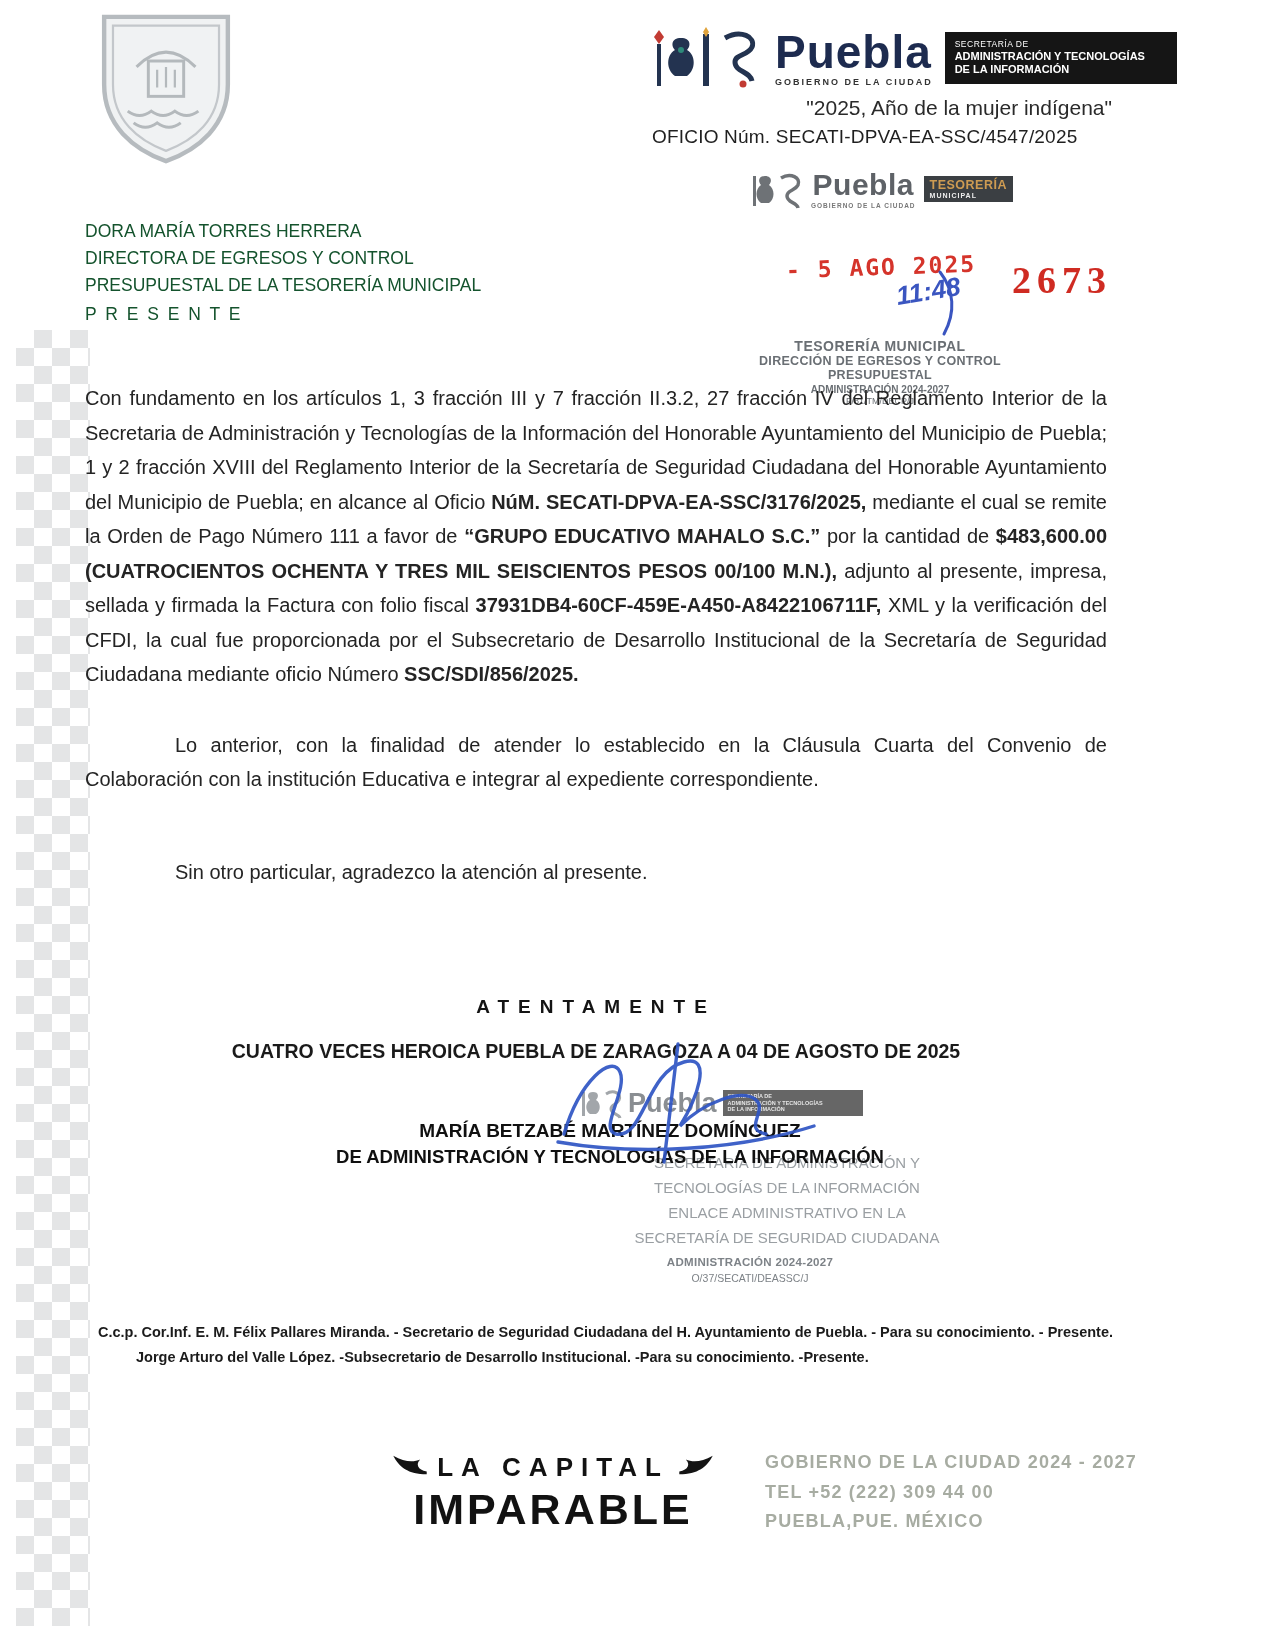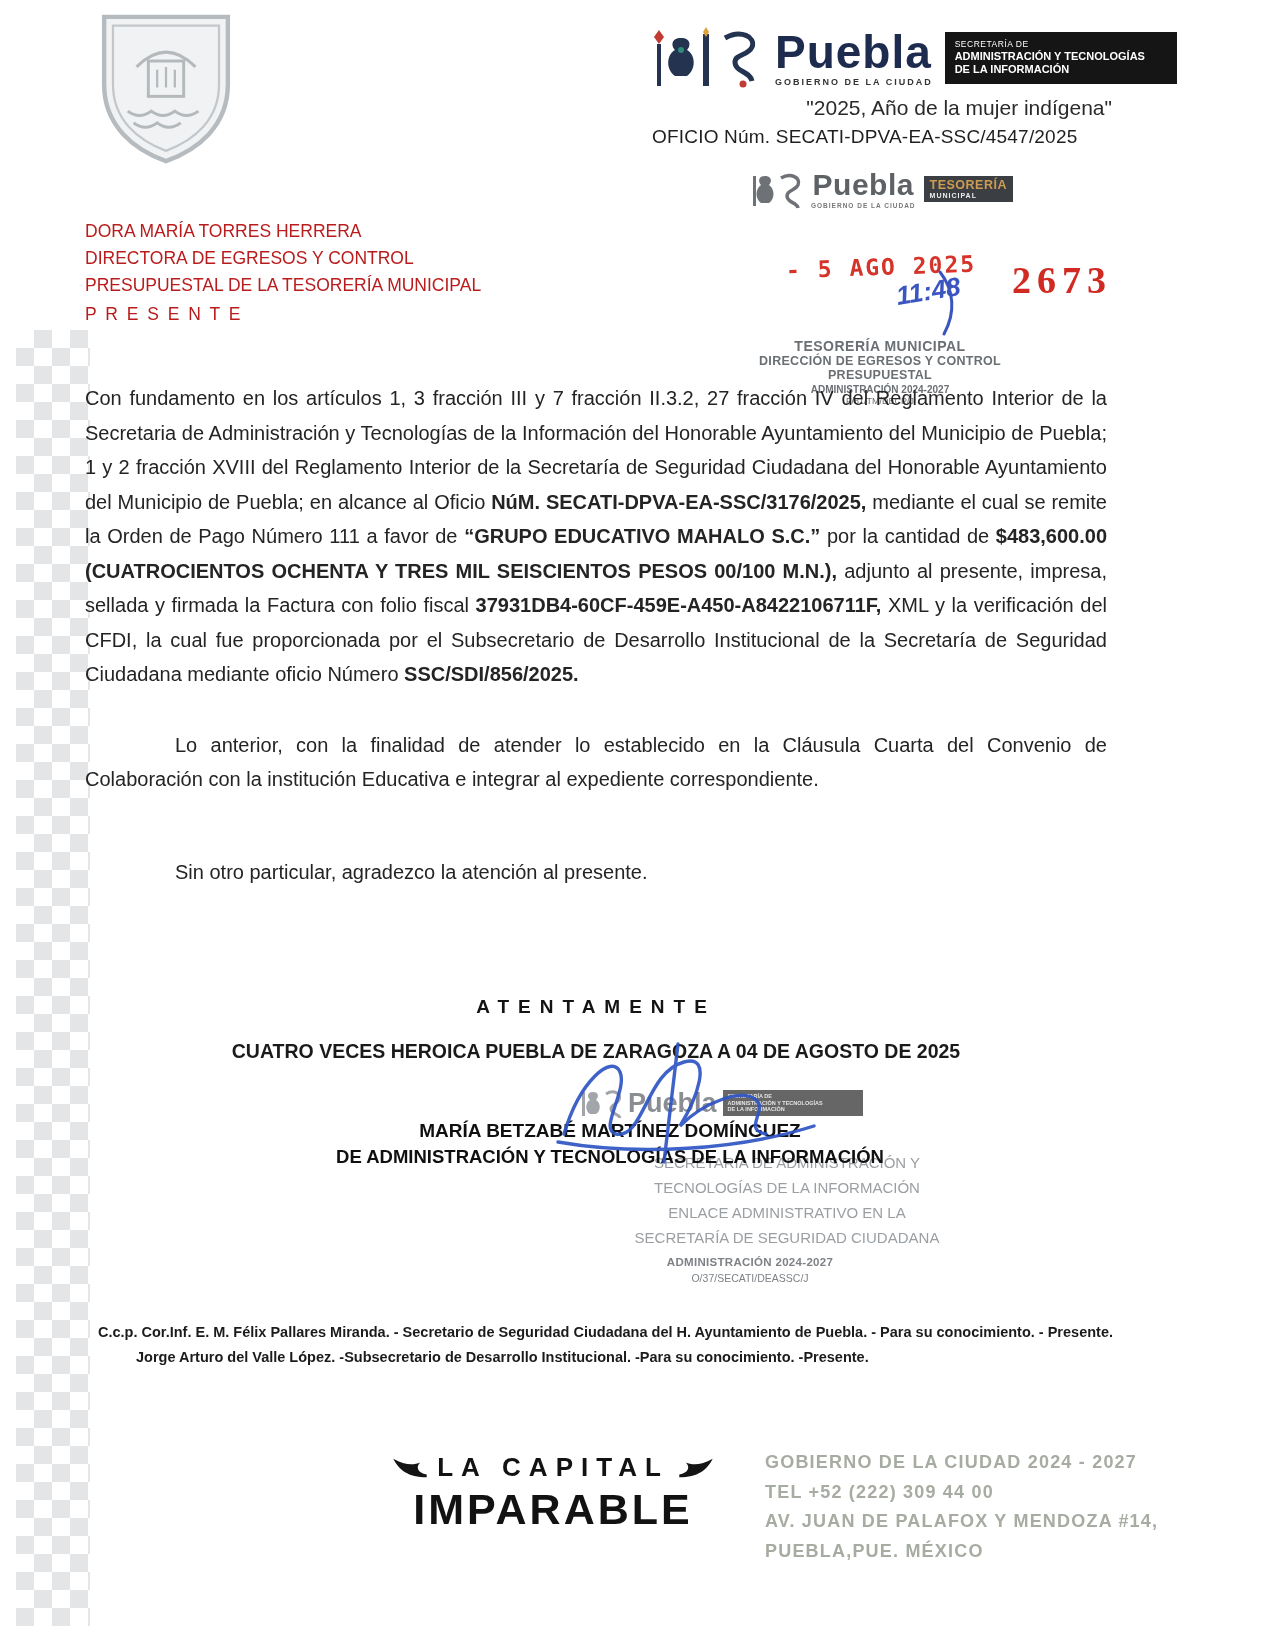--- a/index.html
+++ b/index.html
@@ -22,21 +22,21 @@
   .brand-name{font-size:46px;font-weight:800;color:#1d2b4f;letter-spacing:1px;}
   .brand-sub{font-size:9px;font-weight:700;color:#333;letter-spacing:2px;margin-top:3px;}
   .dept-box{background:#151515;color:#fff;padding:7px 10px;width:212px;line-height:1.25;}
   .dept-box .s1{font-size:8.5px;letter-spacing:.5px;}
   .dept-box .s2,.dept-box .s3{font-size:11px;font-weight:700;}
 
   .motto{position:absolute;right:158px;top:96px;font-size:21px;color:#2a2a2a;}
   .oficio{position:absolute;left:652px;top:126px;font-size:19px;color:#1f1f1f;letter-spacing:.2px;}
 
   
-  .recipient{position:absolute;left:85px;top:218px;font-size:17.5px;line-height:27px;color:#b91c1c;}
+  .recipient{position:absolute;left:85px;top:218px;font-size:17.5px;line-height:27px;color:#14532d;}
   .recipient .l4{margin-top:2px;letter-spacing:2px;}
 
   
   .stamp{position:absolute;left:700px;top:168px;width:360px;text-align:center;}
   .stamp-logo{display:flex;justify-content:center;align-items:center;gap:8px;filter:grayscale(20%);}
   .stamp-brand{font-size:30px;font-weight:800;color:#5d6268;letter-spacing:.5px;line-height:1;}
   .stamp-brand-sub{font-size:6.5px;font-weight:700;color:#777;letter-spacing:1px;margin-top:2px;}
   .tes-box{background:#3a3f44;padding:3px 6px;text-align:left;line-height:1.05;}
   .tes-box .t1{color:#d99a3e;font-size:12.5px;font-weight:800;letter-spacing:.5px;}
   .tes-box .t2{color:#eee;font-size:7px;font-weight:700;letter-spacing:1px;}
@@ -84,21 +84,21 @@
   .sig-title{font-size:18.5px;font-weight:700;line-height:30px;}
   .sig-title:first-of-type{margin-top:6px;}
 
   
   .ccp{position:absolute;left:98px;top:1320px;font-size:14.5px;line-height:25px;color:#1b1b1b;font-weight:600;}
   .ccp .ind{margin-left:38px;}
   .ccp .mono{font-weight:400;}
 
   
   .footer-logo{position:absolute;left:388px;top:1452px;width:330px;text-align:center;color:#121212;}
-  .fl-top{display:flex;align-items:center;justify-content:center;gap:8px;}
+  .fl-top{display:flex;justify-content:center;gap:8px;}
   .fl-capital{font-size:26px;font-weight:800;letter-spacing:8px;}
   .fl-imparable{font-size:43px;font-weight:900;letter-spacing:3px;margin-top:2px;}
   .footer-contact{position:absolute;left:765px;top:1448px;font-size:18px;line-height:29.5px;
     color:#a7aca2;letter-spacing:1.2px;font-weight:600;}
 </style>
 </head>
 <body>
 
 <div class="page">
 
@@ -239,17 +239,16 @@
       <svg width="38" height="26" viewBox="0 0 40 28" style="transform:scaleX(-1)">
         <path d="M38 24 C18 24 8 16 2 4 C14 11 24 11 31 8 C26 13 28 19 38 21 Z" fill="#141414"></path>
       </svg>
     </div>
     <div class="fl-imparable">IMPARABLE</div>
   </div>
 
   <div class="footer-contact">
     <div>GOBIERNO DE LA CIUDAD 2024 - 2027</div>
     <div>TEL +52 (222) 309 44 00</div>
-    <div>AV. JUAN DE PALAFOX Y MENDOZA #14,</div>
     <div>PUEBLA,PUE. MÉXICO</div>
   </div>
 
 </div>
 
 </body></html>

